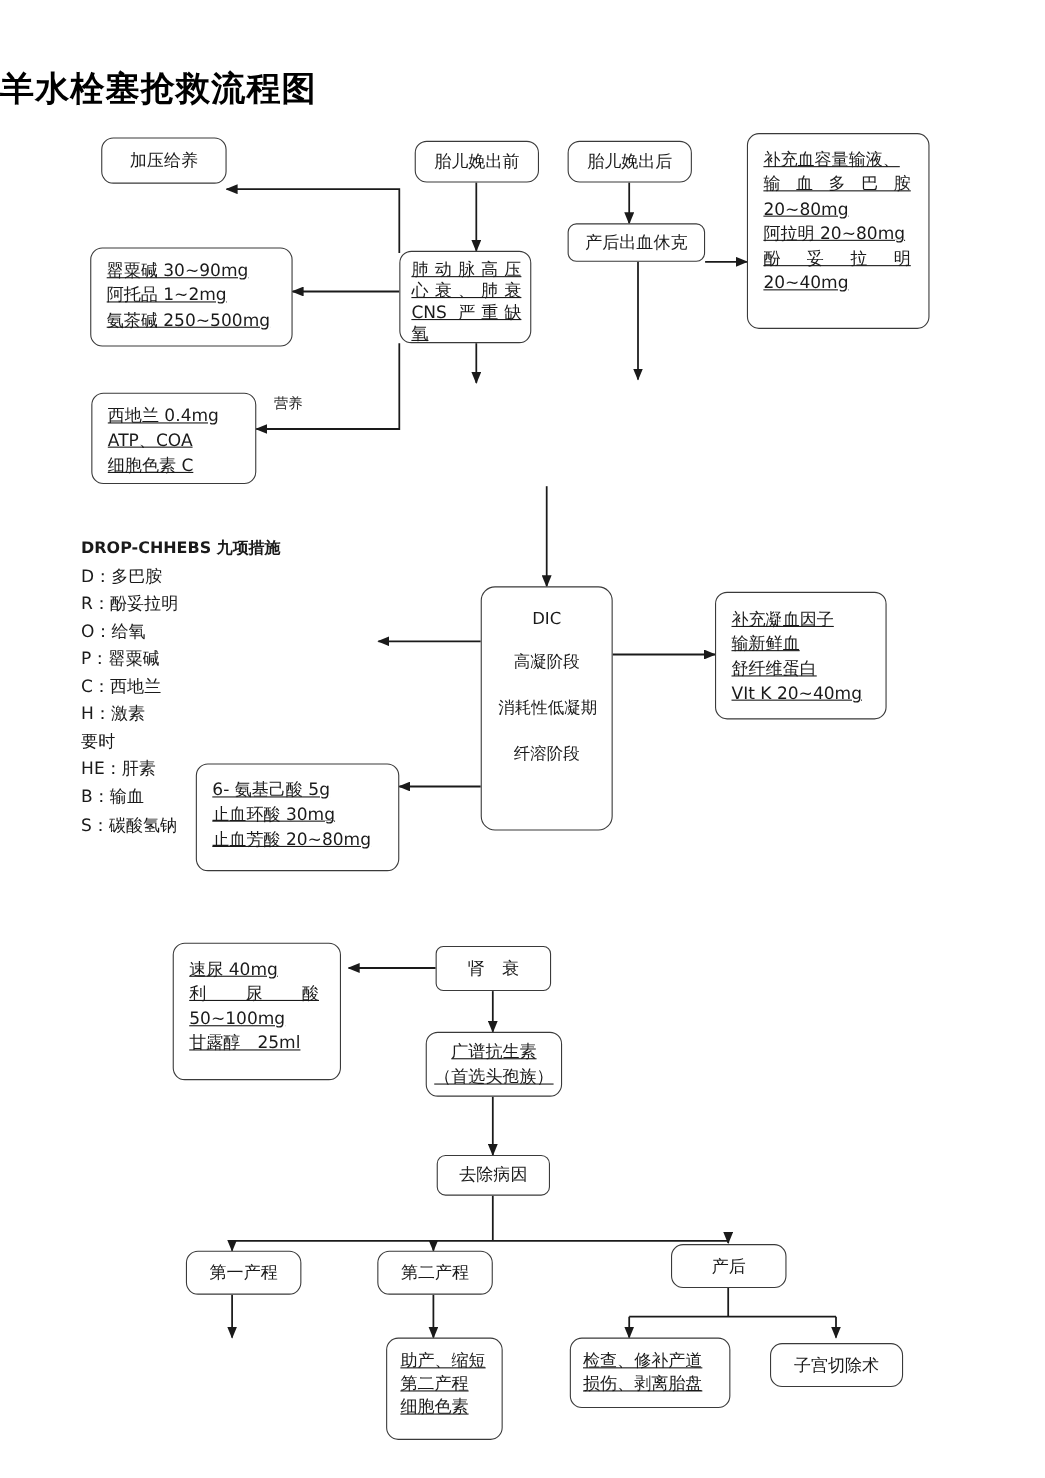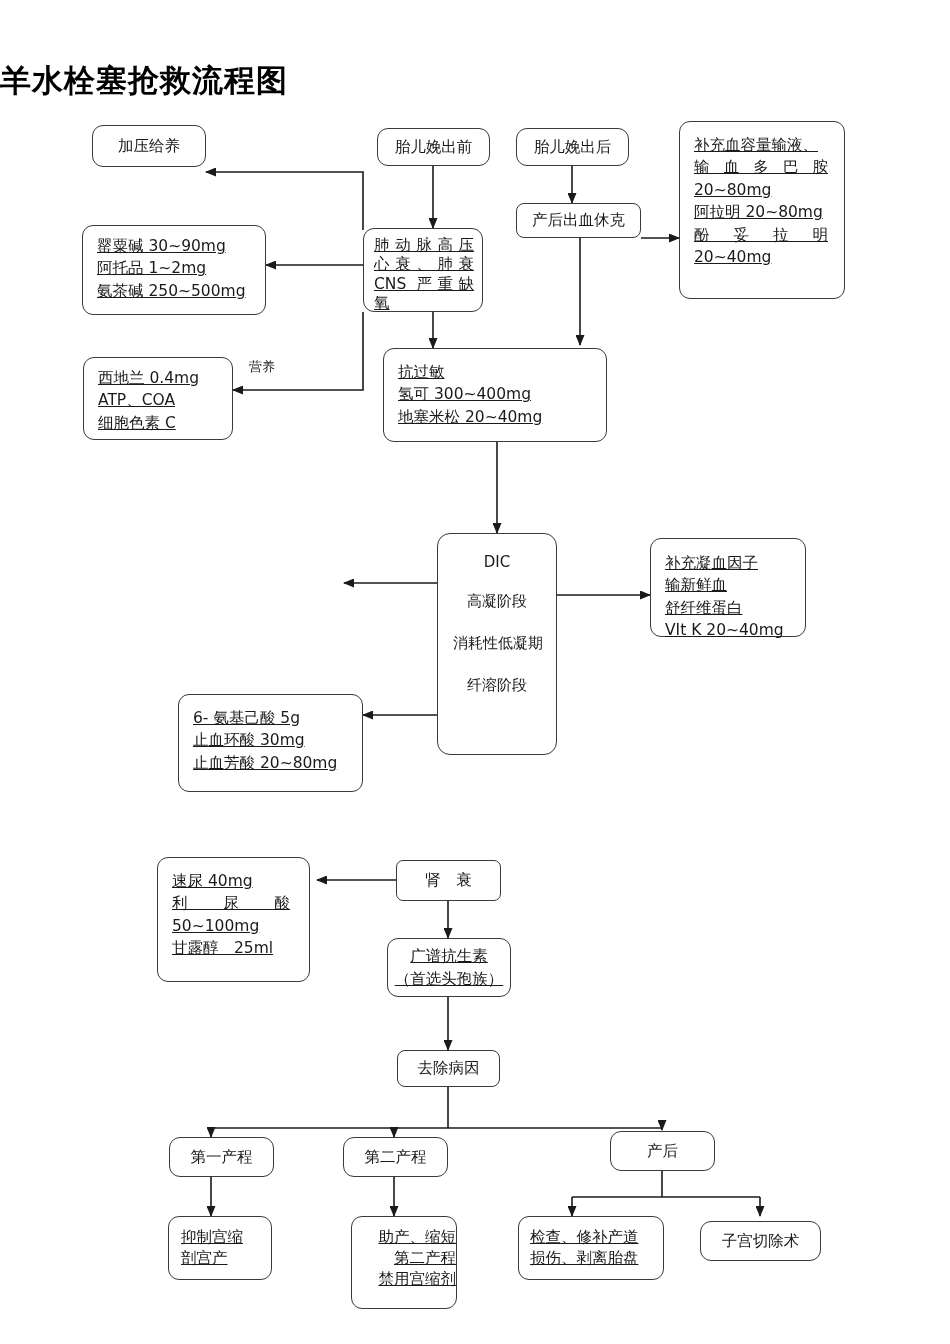--- a/index.html
+++ b/index.html
@@ -200,36 +200,44 @@
     <span class="ln justify" style="width:100px;">CNS 严重缺</span>
     <span class="ln">氧</span>
   </div>
 
   <div class="node lefttext" style="left:83px; top:357px; width:150px; height:83px;">
     <span class="ln">西地兰 0.4mg</span>
     <span class="ln">ATP、COA</span>
     <span class="ln">细胞色素 C</span>
   </div>
 
-  <div class="node lefttext" style="left:383px; top:348px; width:224px; height:94px; padding-top:12px;">
-    <span class="ln">抗过敏</span>
-    <span class="ln">氢可 300~400mg</span>
-    <span class="ln">地塞米松 20~40mg</span>
-  </div>
-
+
+  <div class="list-block" style="left:54px; top:461px;">
+    <span class="ln list-head">DROP-CHHEBS 九项措施</span>
+    <span class="ln">D：多巴胺</span>
+    <span class="ln">R：酚妥拉明</span>
+    <span class="ln">O：给氧</span>
+    <span class="ln">P：罂粟碱</span>
+    <span class="ln">C：西地兰</span>
+    <span class="ln">H：激素</span>
+    <span class="ln">要时</span>
+    <span class="ln">HE：肝素</span>
+    <span class="ln">B：输血</span>
+    <span class="ln">S：碳酸氢钠</span>
+  </div>
 
 
   <div class="dic-box" style="left:437px; top:533px; width:120px; height:222px;">
     <div class="dic-label" style="top:19px;">DIC</div>
     <div class="dic-label" style="top:58px;">高凝阶段</div>
     <div class="dic-label" style="top:100px;left:-8px;width:136px;">消耗性低凝期</div>
     <div class="dic-label" style="top:142px;">纤溶阶段</div>
   </div>
 
-  <div class="node lefttext" style="left:650px; top:538px; width:156px; height:99px; padding-top:13px;">
+  <div class="node lefttext" style="left:650px; top:538px; width:156px; height:116px; padding-top:13px;">
     <span class="ln">补充凝血因子</span>
     <span class="ln">输新鲜血</span>
     <span class="ln">舒纤维蛋白</span>
     <span class="ln">VIt K 20~40mg</span>
   </div>
 
   <div class="node lefttext" style="left:178px; top:694px; width:185px; height:98px; padding-top:12px;">
     <span class="ln">6- 氨基己酸 5g</span>
     <span class="ln">止血环酸 30mg</span>
     <span class="ln">止血芳酸 20~80mg</span>
@@ -260,29 +268,25 @@
   </div>
 
   <div class="node center" style="left:343px; top:1137px; width:105px; height:40px;">
     <span>第二产程</span>
   </div>
 
   <div class="node center" style="left:610px; top:1131px; width:105px; height:40px;">
     <span>产后</span>
   </div>
 
-  <div class="node lefttext" style="left:168px; top:1216px; width:104px; height:64px; padding:10px 0 0 12px; line-height:1.35;">
-    <span class="ln">抑制宫缩</span>
-    <span class="ln">剖宫产</span>
-  </div>
-
-  <div class="node lefttext" style="left:351px; top:1216px; width:106px; height:93px; padding:10px 0 0 12px; line-height:1.35;text-align:right;">
+
+  <div class="node lefttext" style="left:351px; top:1216px; width:106px; height:93px; padding:10px 0 0 12px; line-height:1.35;">
     <span class="ln">助产、缩短</span>
     <span class="ln">第二产程</span>
-    <span class="ln">禁用宫缩剂</span>
+    <span class="ln">细胞色素</span>
   </div>
 
   <div class="node lefttext" style="left:518px; top:1216px; width:146px; height:64px; padding:10px 0 0 11px; line-height:1.35;">
     <span class="ln">检查、修补产道</span>
     <span class="ln">损伤、剥离胎盘</span>
   </div>
 
   <div class="node center" style="left:700px; top:1221px; width:121px; height:40px;">
     <span>子宫切除术</span>
   </div>

